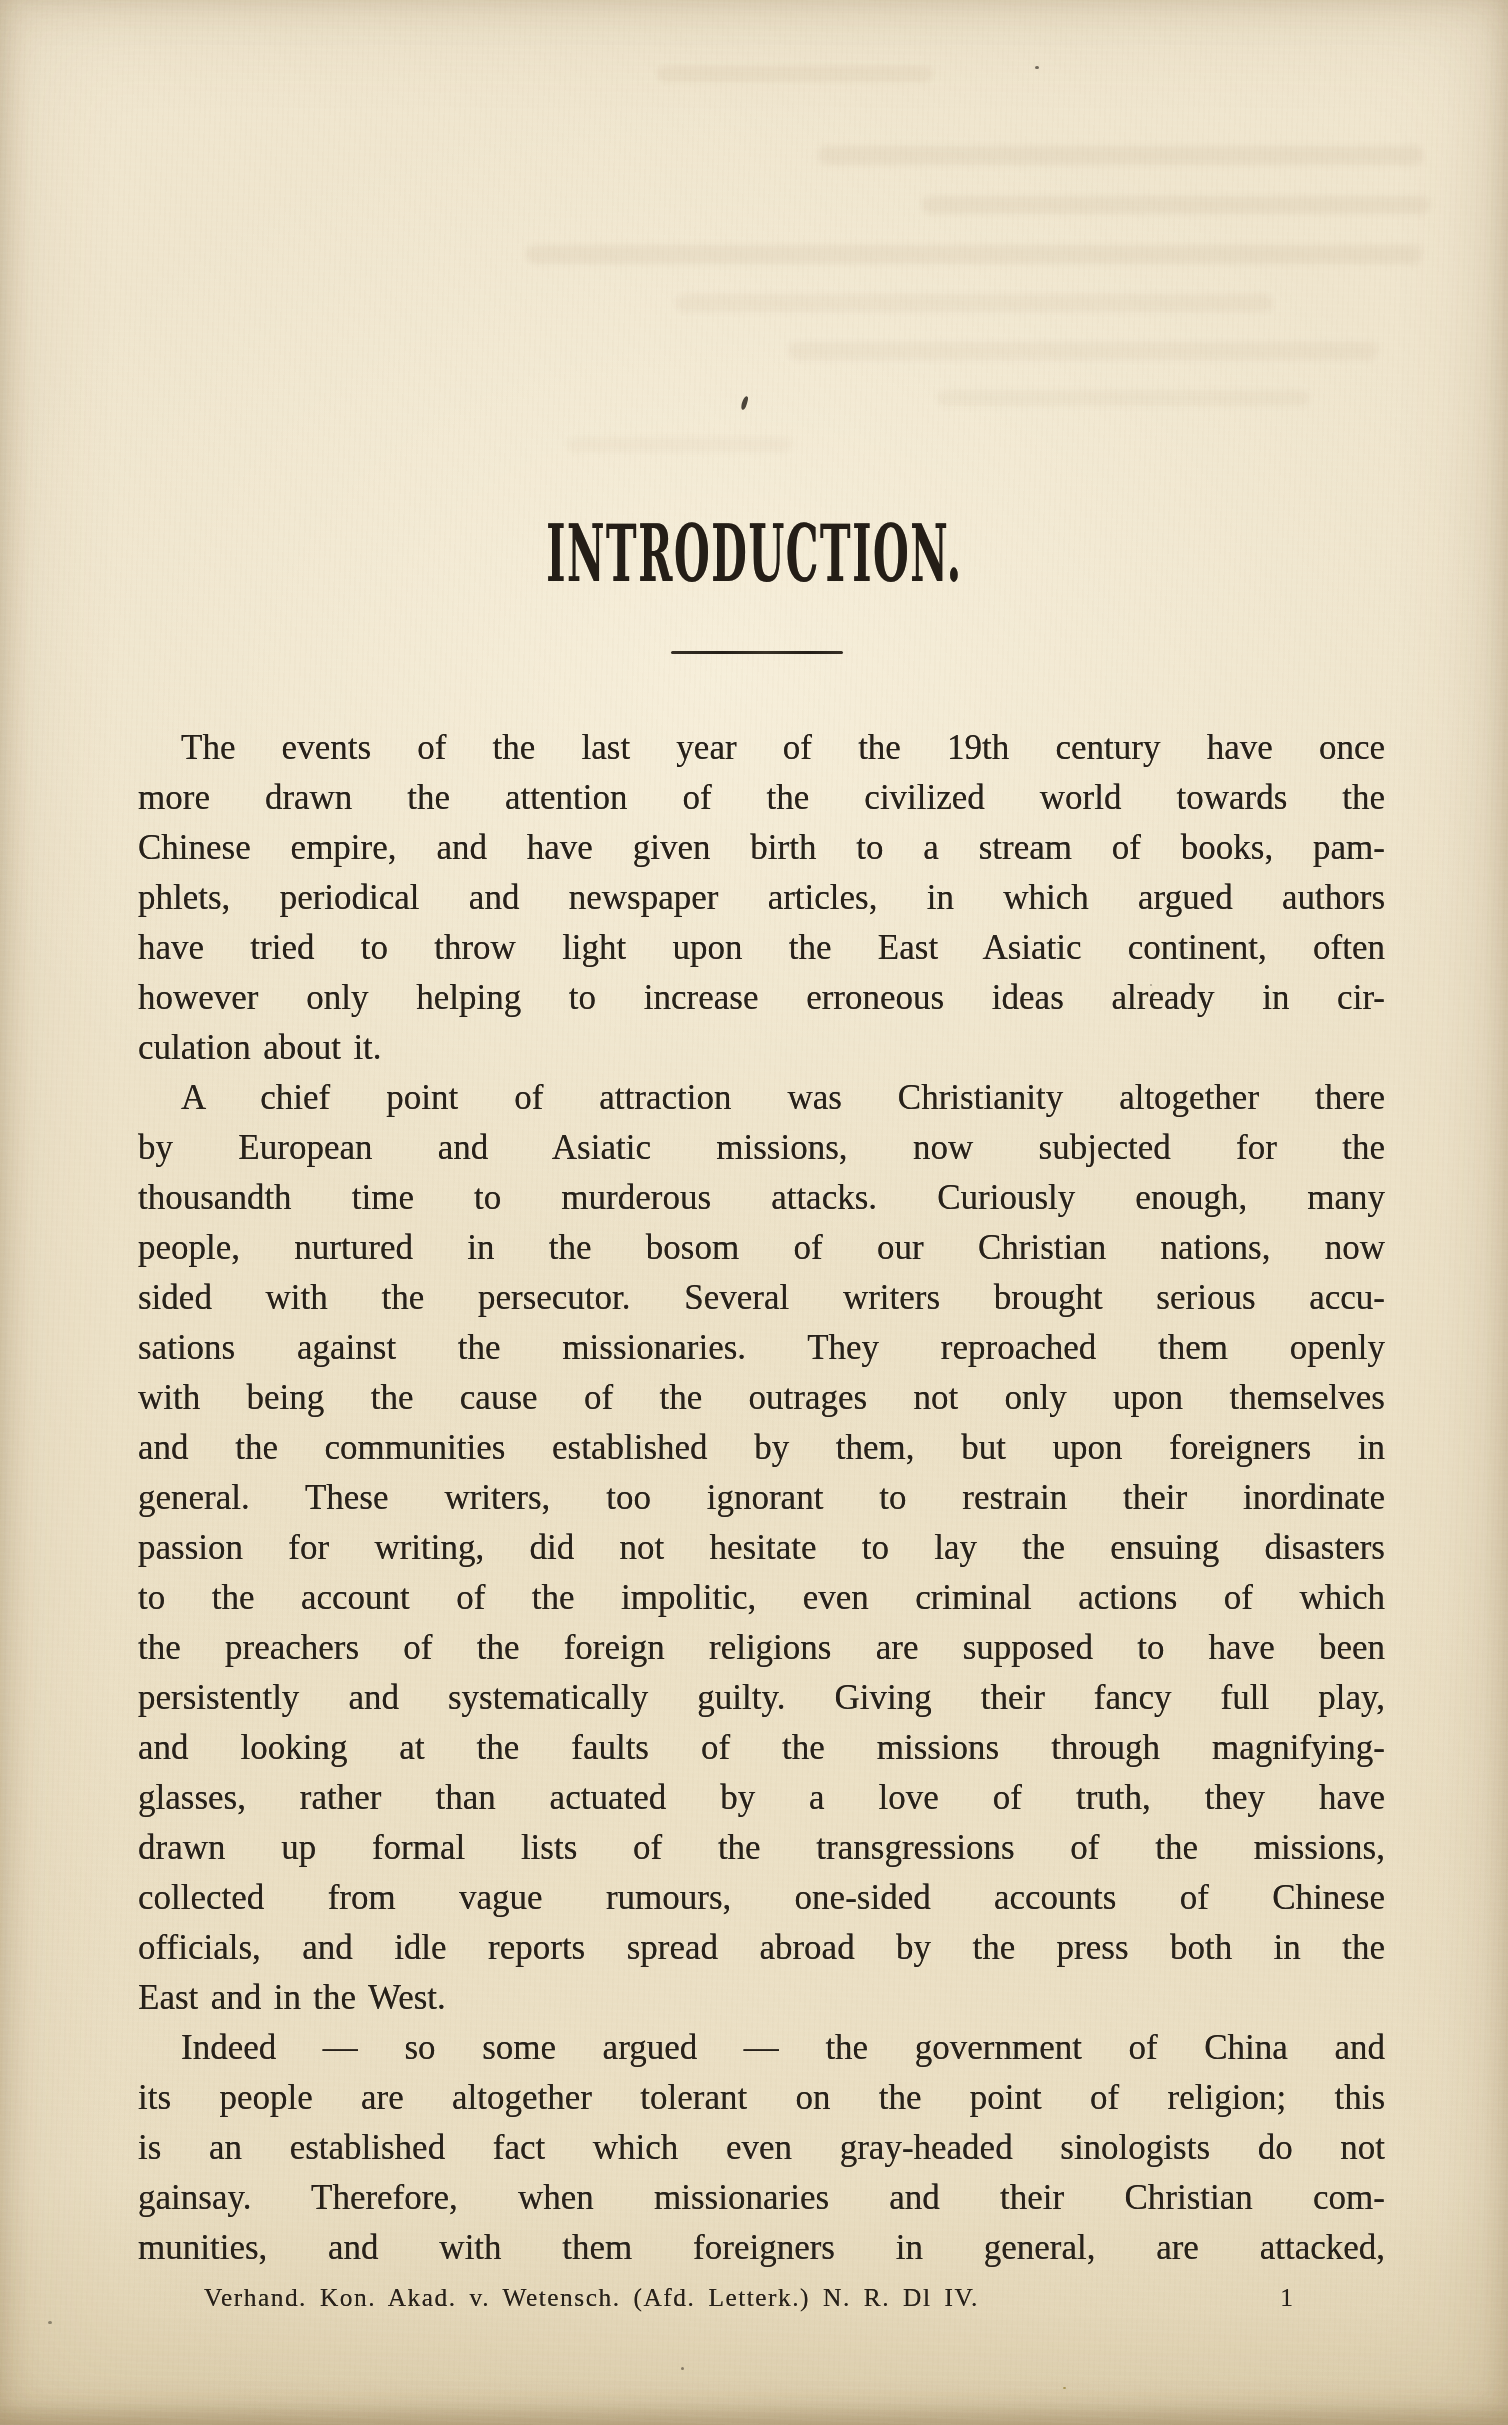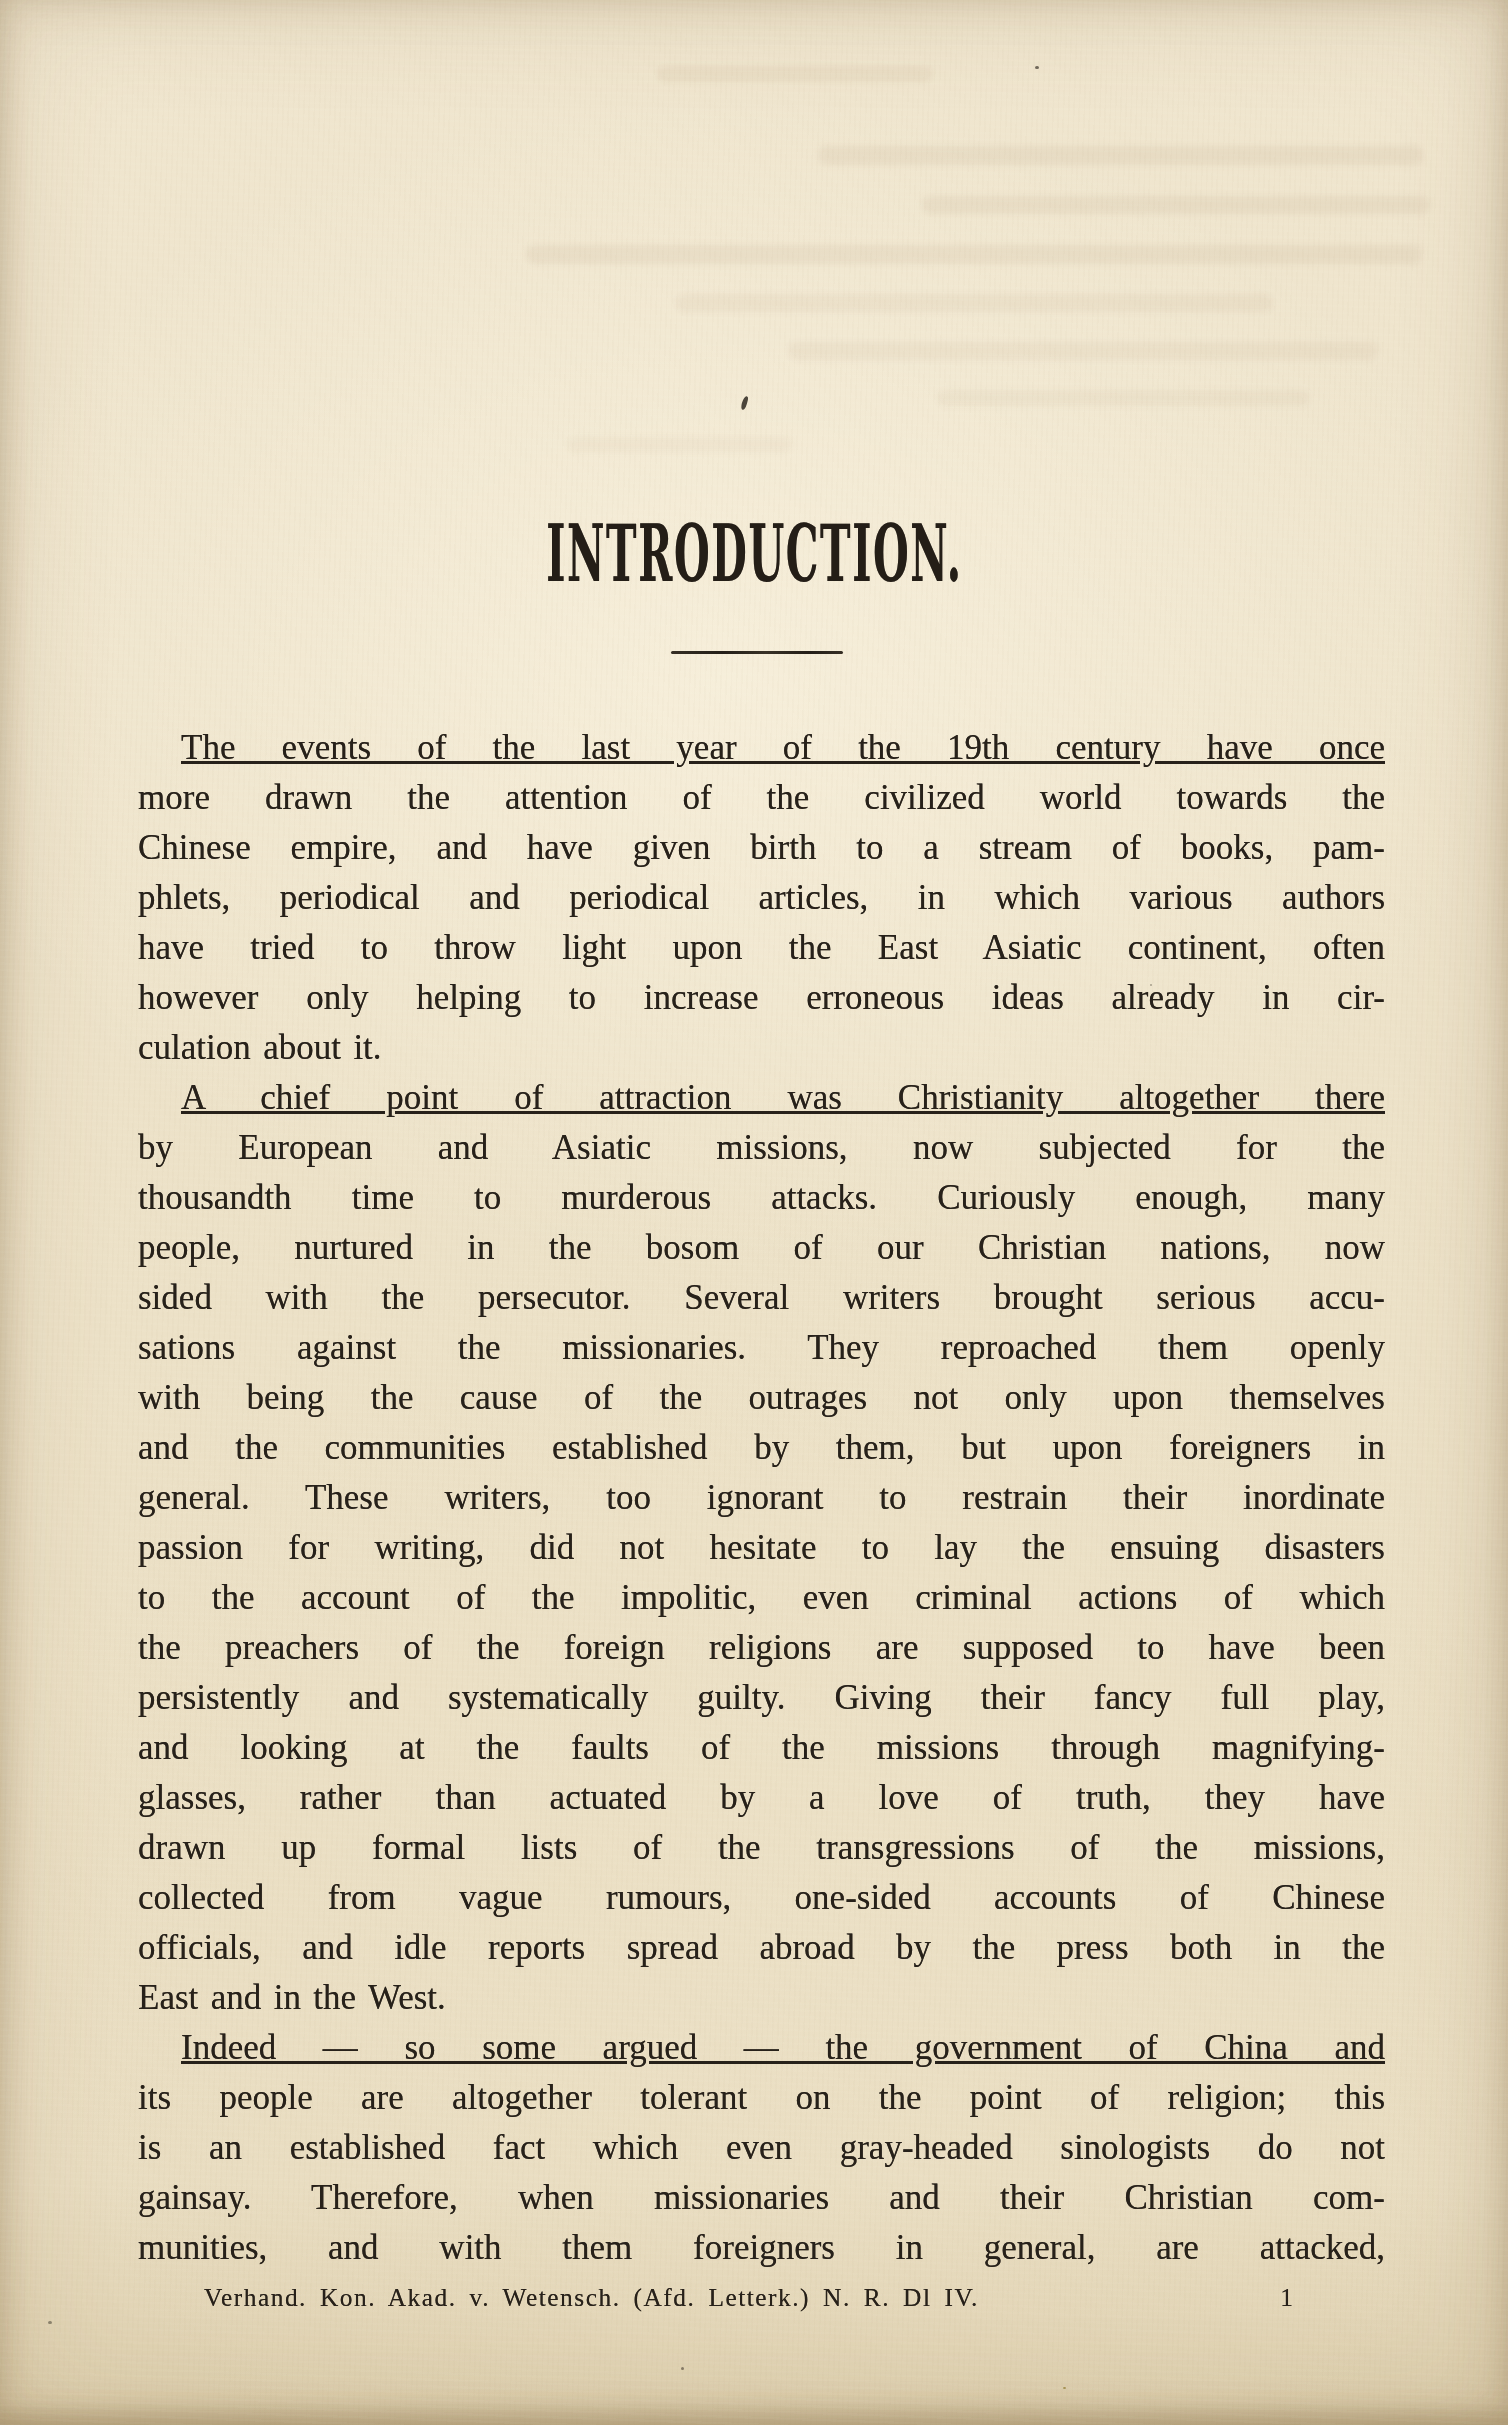--- a/index.html
+++ b/index.html
@@ -74,21 +74,21 @@
   .line {
     height: 50px;
     line-height: 50px;
     overflow: hidden;
     text-align: justify;
     white-space: normal;
   }
   .line::after { content: ""; display: inline-block; width: 100%; height: 0; }
   .line.nojust { text-align: left; }
   .line.nojust::after { content: none; }
-  .line.indent { text-indent: 43px; text-decoration: underline; }
+  .line.indent { text-indent: 43px; }
 
   
   .footer-cite {
     position: absolute;
     left: 204px; top: 2282px;
     font-size: 25.4px;
     line-height: 30px;
     letter-spacing: 1.5px;
     word-spacing: 5.2px;
     text-shadow: 0 0 0.4px rgba(39,33,26,0.7);
@@ -146,21 +146,21 @@
   <div class="title-wrap">
     <span class="chapter-title">INTRODUCTION.</span>
   </div>
 
   <div class="title-divider"></div>
 
   <div class="body-text">
       <div class="line indent">The events of the last year of the 19th century have once</div>
       <div class="line">more drawn the attention of the civilized world towards the</div>
       <div class="line">Chinese empire, and have given birth to a stream of books, pam-</div>
-      <div class="line">phlets, periodical and periodical articles, in which various authors</div>
+      <div class="line">phlets, periodical and newspaper articles, in which argued authors</div>
       <div class="line">have tried to throw light upon the East Asiatic continent, often</div>
       <div class="line">however only helping to increase erroneous ideas already in cir-</div>
       <div class="line nojust">culation about it.</div>
       <div class="line indent">A chief point of attraction was Christianity altogether there</div>
       <div class="line">by European and Asiatic missions, now subjected for the</div>
       <div class="line">thousandth time to murderous attacks. Curiously enough, many</div>
       <div class="line">people, nurtured in the bosom of our Christian nations, now</div>
       <div class="line">sided with the persecutor. Several writers brought serious accu-</div>
       <div class="line">sations against the missionaries. They reproached them openly</div>
       <div class="line">with being the cause of the outrages not only upon themselves</div>

